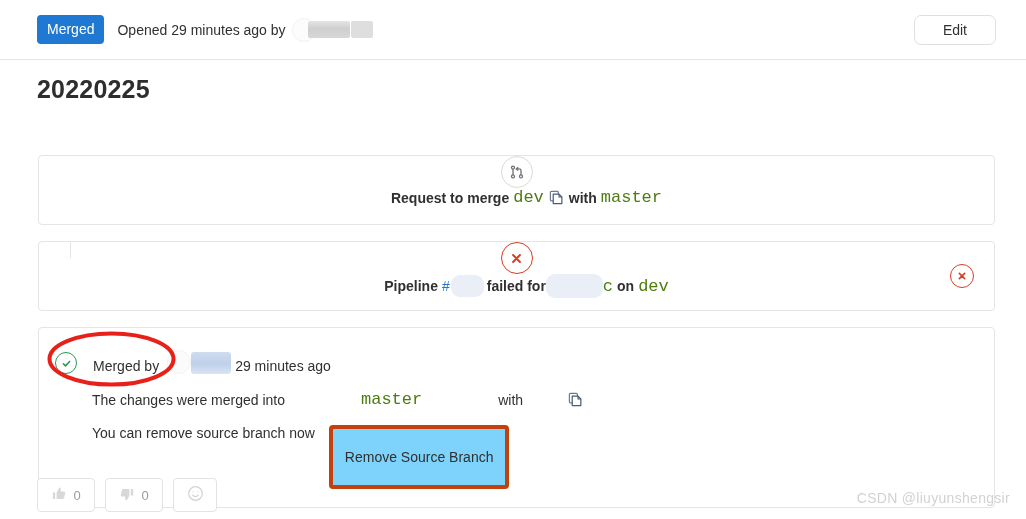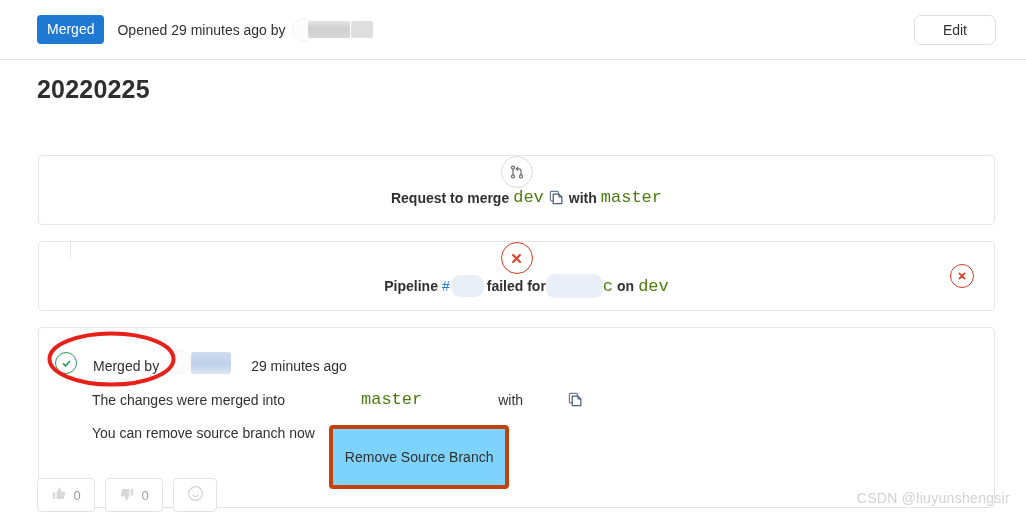--- a/index.html
+++ b/index.html
@@ -274,21 +274,21 @@
     <div class="card merged-card">
       <div class="merged-head">
         <span class="icon-circle ok">
           <svg width="11" height="11" viewBox="0 0 14 14" fill="none" stroke="currentColor" stroke-width="2" stroke-linecap="round" stroke-linejoin="round">
             <path d="M3 7.3l2.7 2.7L11 4.4"></path>
           </svg>
         </span>
         <span class="label">Merged by</span>
         <span class="merged-avatar-ghost"></span>
         <span class="redact-blue rb3"></span>
-        <span class="label" style="margin-left:16px">29 minutes ago</span>
+        <span class="label" style="margin-left:0">29 minutes ago</span>
       </div>
 
       <div class="merged-detail">
         <span>The changes were merged into</span>
         <span class="sp"></span>
         <span class="mono">master</span>
         <span class="sp"></span>
         <span>with</span>
         <span class="copy-icon" style="margin-left:9px">
           <svg width="15" height="15" viewBox="0 0 16 16">

